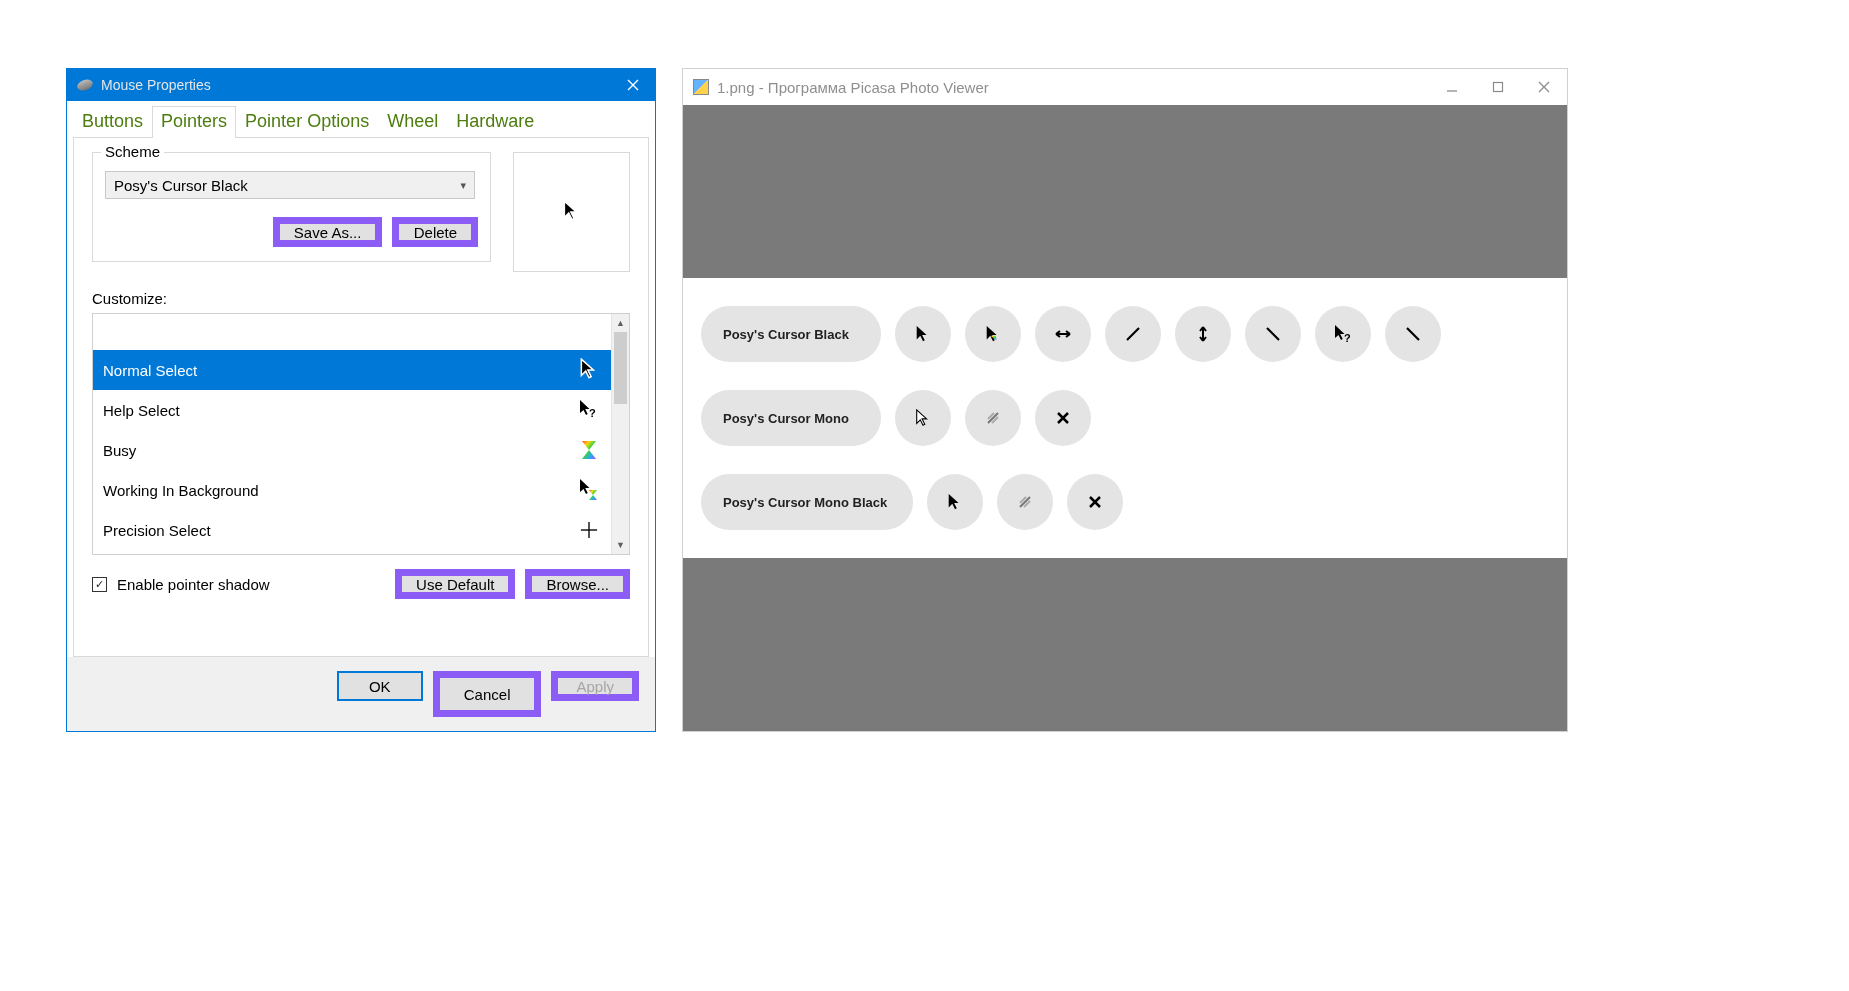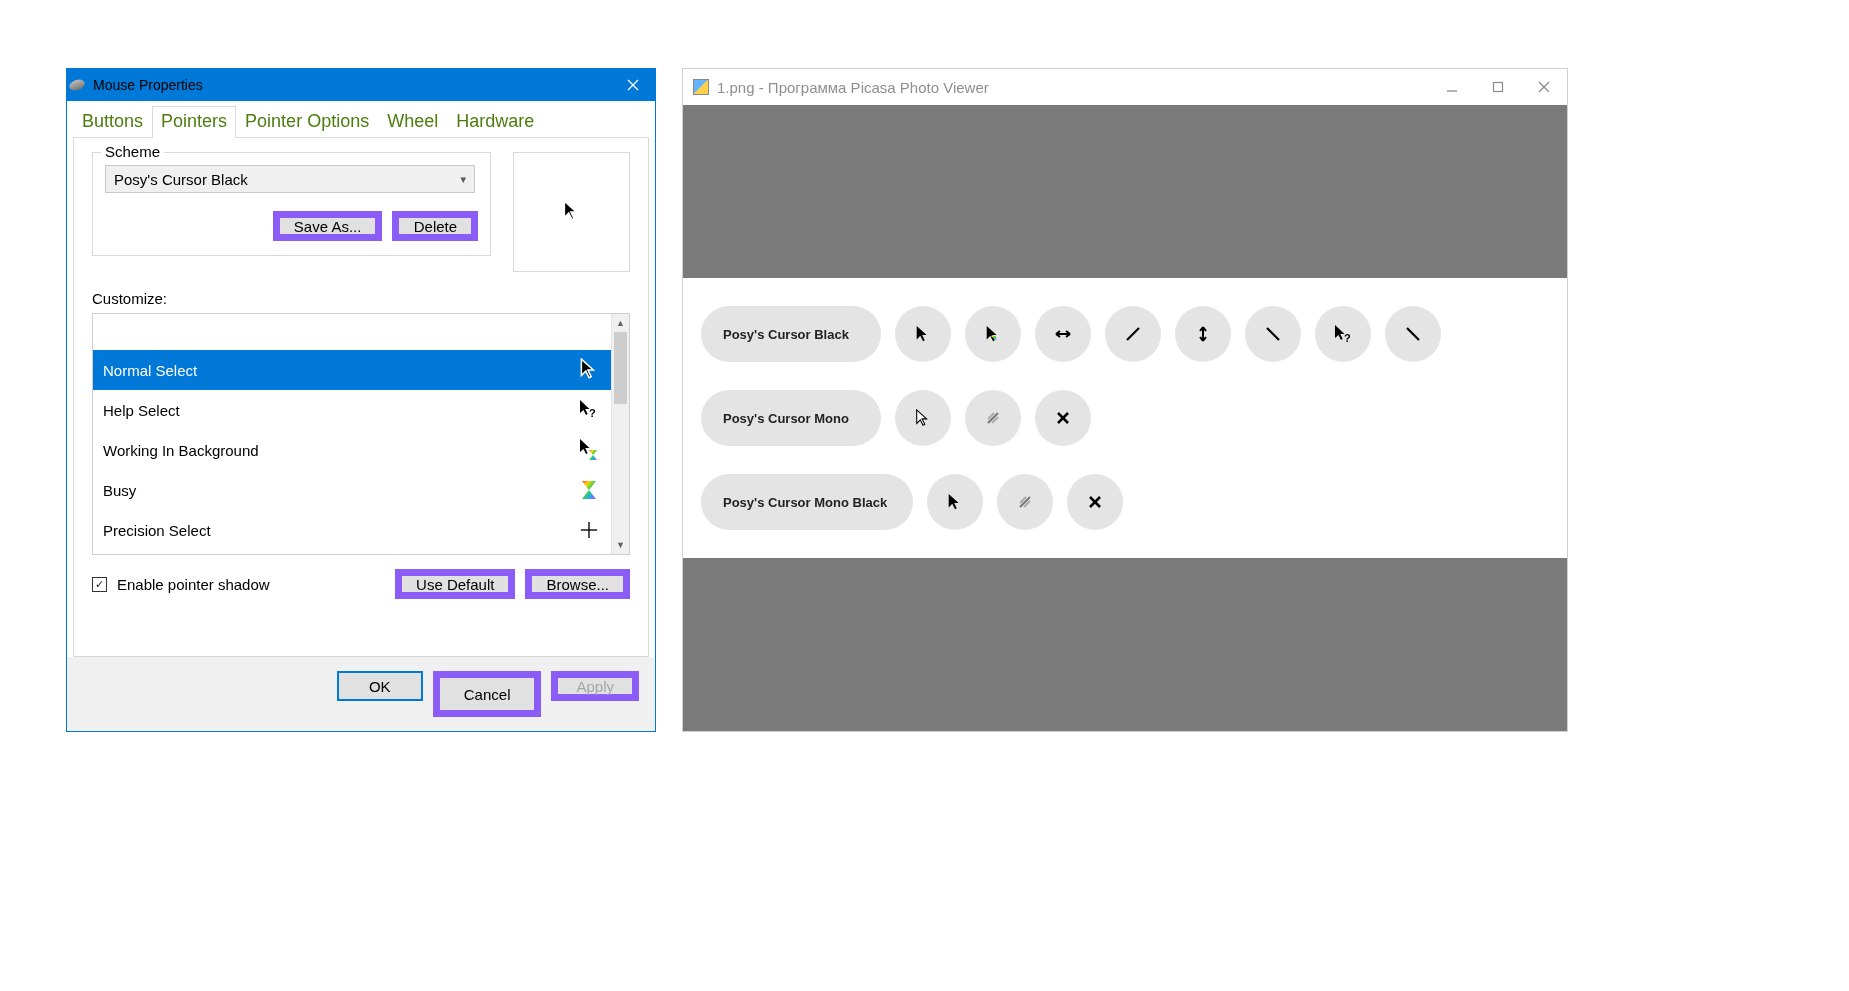--- a/index.html
+++ b/index.html
@@ -25,25 +25,25 @@
   .mp-dialog {
     width: 590px;
     height: 664px;
     border: 1px solid #0078d7;
     background: #fff;
     display: flex;
     flex-direction: column;
   }
   .mp-titlebar {
     background: #0078d7;
-    color: #000000;
+    color: #e5e5e5;
     height: 32px;
     display: flex;
     align-items: center;
-    padding: 0 0 0 2px;
+    padding: 0 0 0 10px;
   }
   .mp-title-icon {
     width: 16px; height: 10px;
     border-radius: 50%;
     background: linear-gradient(#bbb,#777);
     margin-right: 8px;
     transform: rotate(-20deg);
   }
   .mp-title { flex: 1; font-size: 14px; }
   .mp-close {
@@ -84,21 +84,21 @@
   }
 
   
   .scheme-row {
     display: flex;
     gap: 22px;
     align-items: flex-start;
   }
   .groupbox {
     border: 1px solid #d9d9d9;
-    padding: 12px 12px 14px 12px;
+    padding: 18px 12px 14px 12px;
     position: relative;
     width: 404px;
   }
   .groupbox-label {
     position: absolute;
     top: -10px; left: 8px;
     background: #fff;
     padding: 0 4px;
     font-size: 15px;
   }
@@ -385,32 +385,32 @@
           </div>
           <div class="li">
             <span>Help Select</span>
             <span class="ic">
                 <svg class="cur-lg" viewBox="0 0 20 20">
                   <use href="#g-arrow-help"></use>
                 </svg>
               </span>
           </div>
           <div class="li">
+            <span>Busy</span>
+            <span class="ic">
+                <svg class="cur-lg" viewBox="0 0 20 22">
+                  <use href="#g-busy-rainbow"></use>
+                </svg>
+              </span>
+          </div>
+          <div class="li">
             <span>Working In Background</span>
             <span class="ic">
                 <svg class="cur-lg" viewBox="0 0 20 22">
                   <use href="#g-arrow-busy"></use>
-                </svg>
-              </span>
-          </div>
-          <div class="li">
-            <span>Busy</span>
-            <span class="ic">
-                <svg class="cur-lg" viewBox="0 0 20 22">
-                  <use href="#g-busy-rainbow"></use>
                 </svg>
               </span>
           </div>
           <div class="li">
             <span>Precision Select</span>
             <span class="ic">
                 <svg class="cur" viewBox="0 0 20 20">
                   <use href="#g-crosshair"></use>
                 </svg>
               </span>

